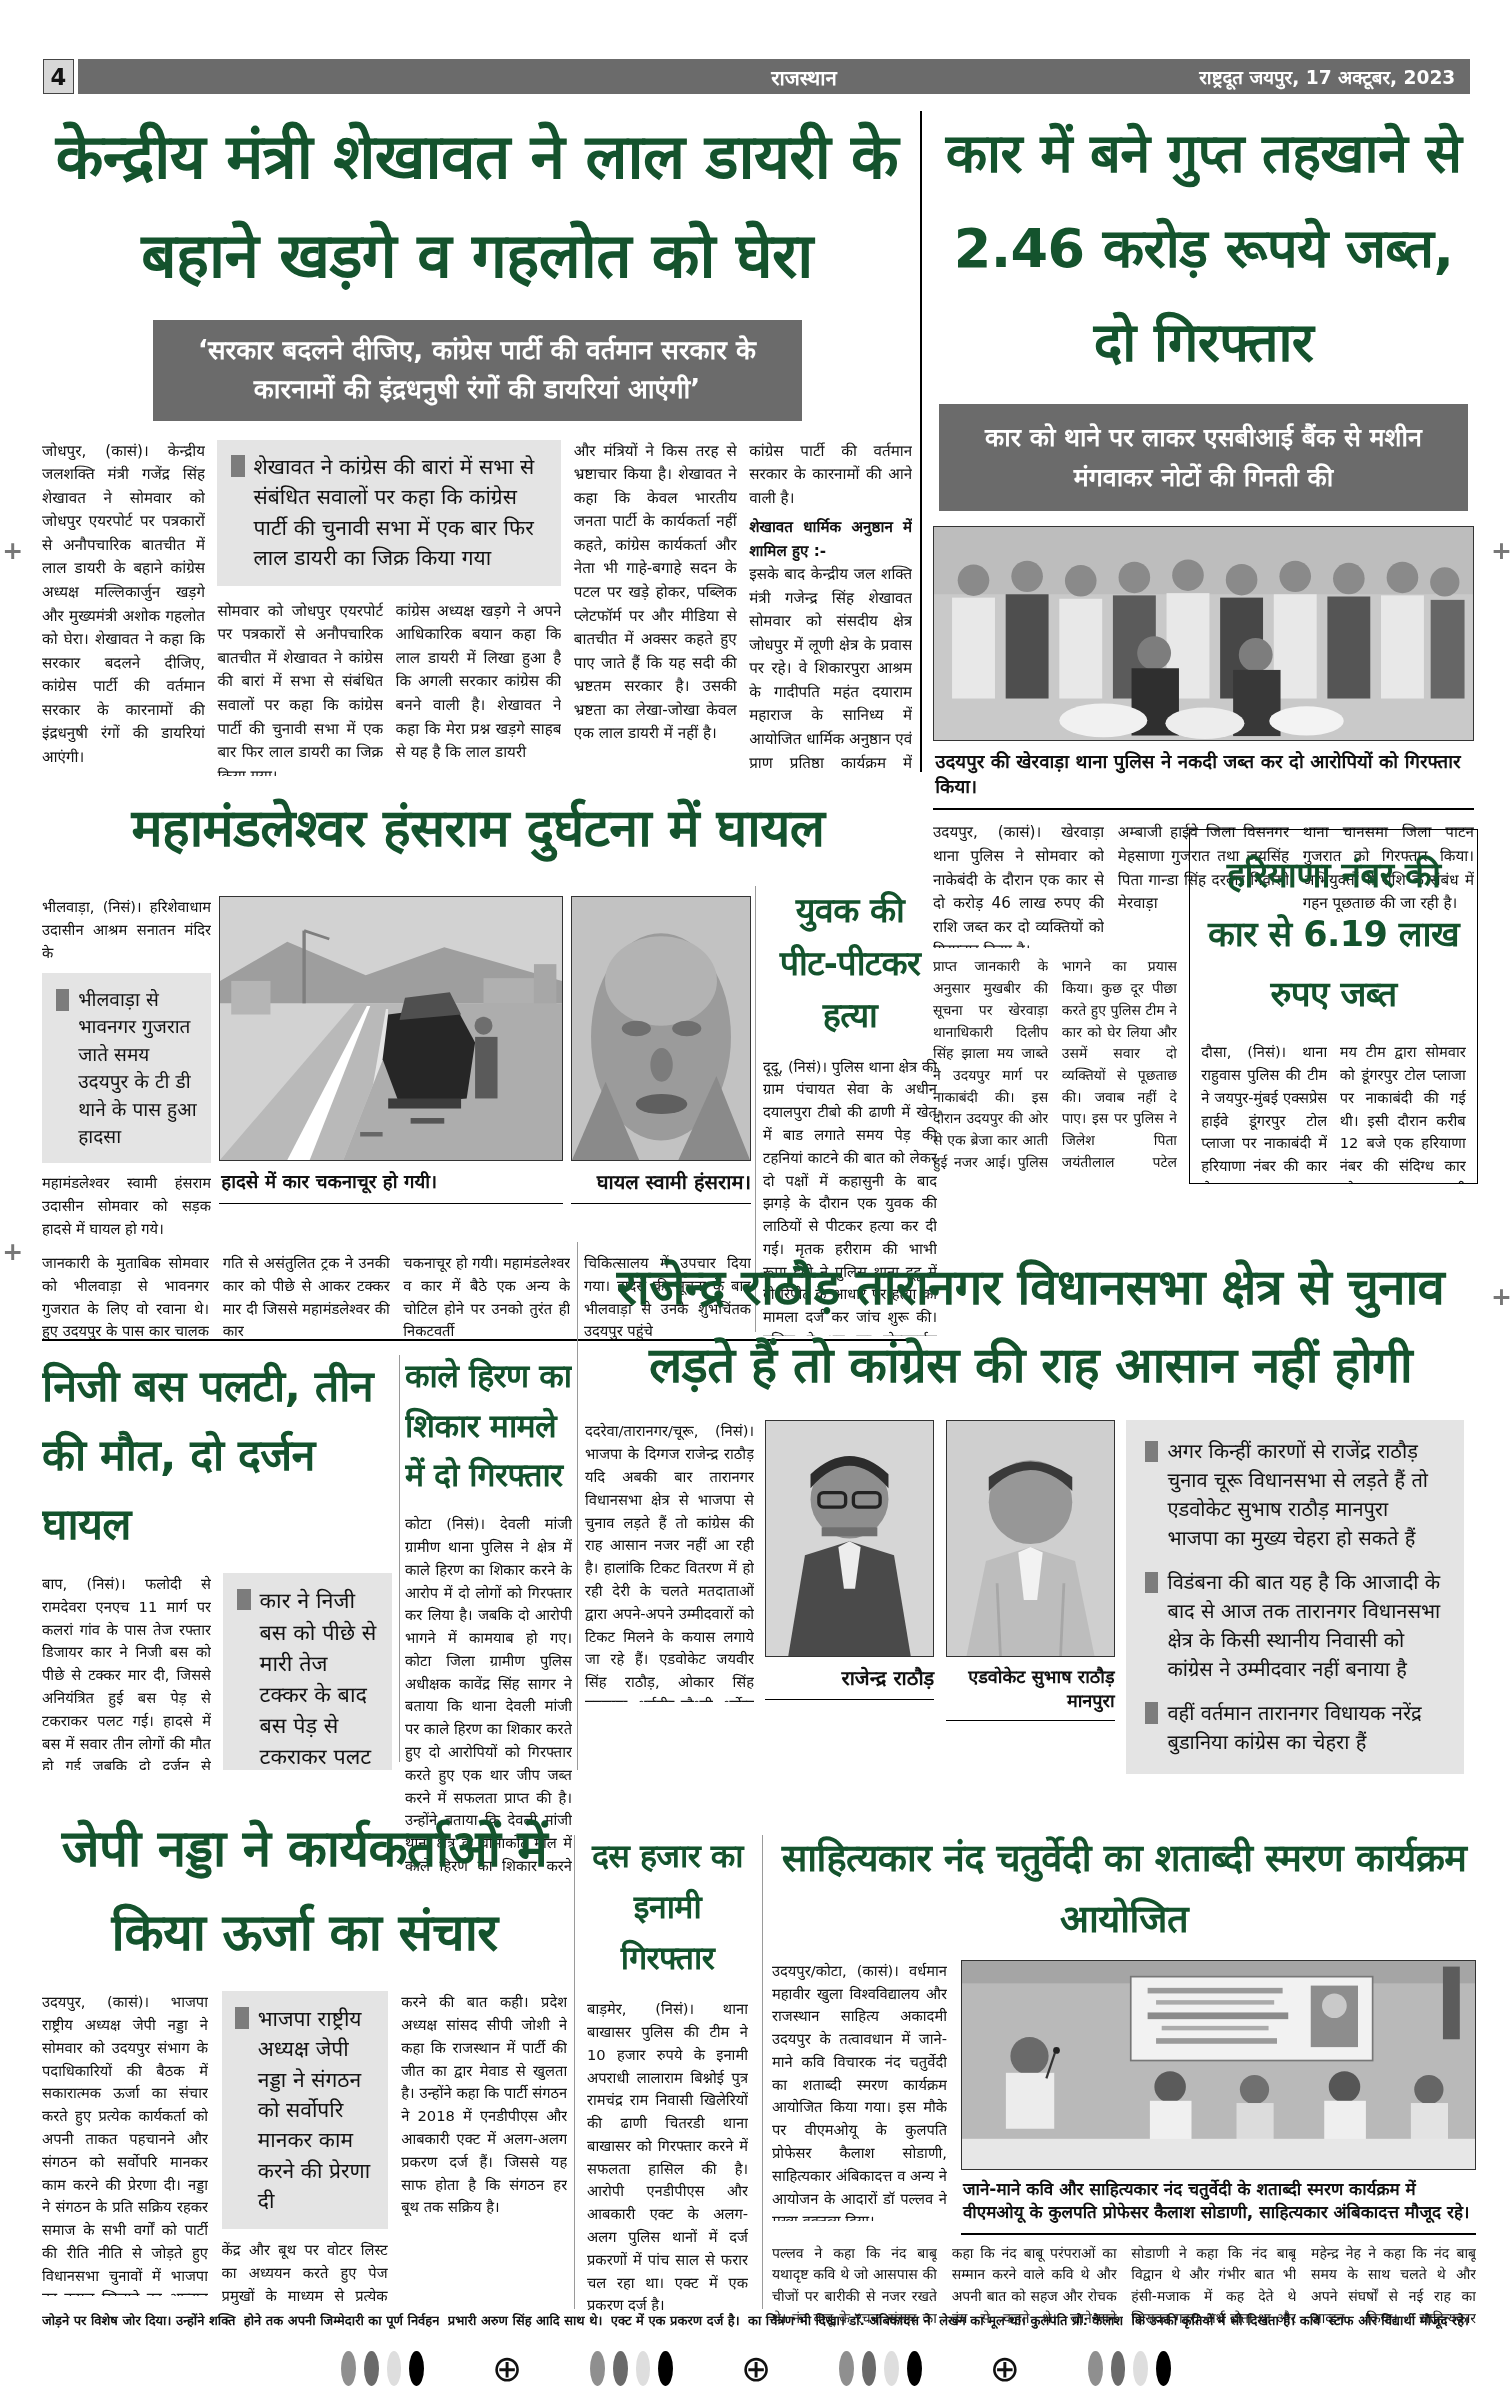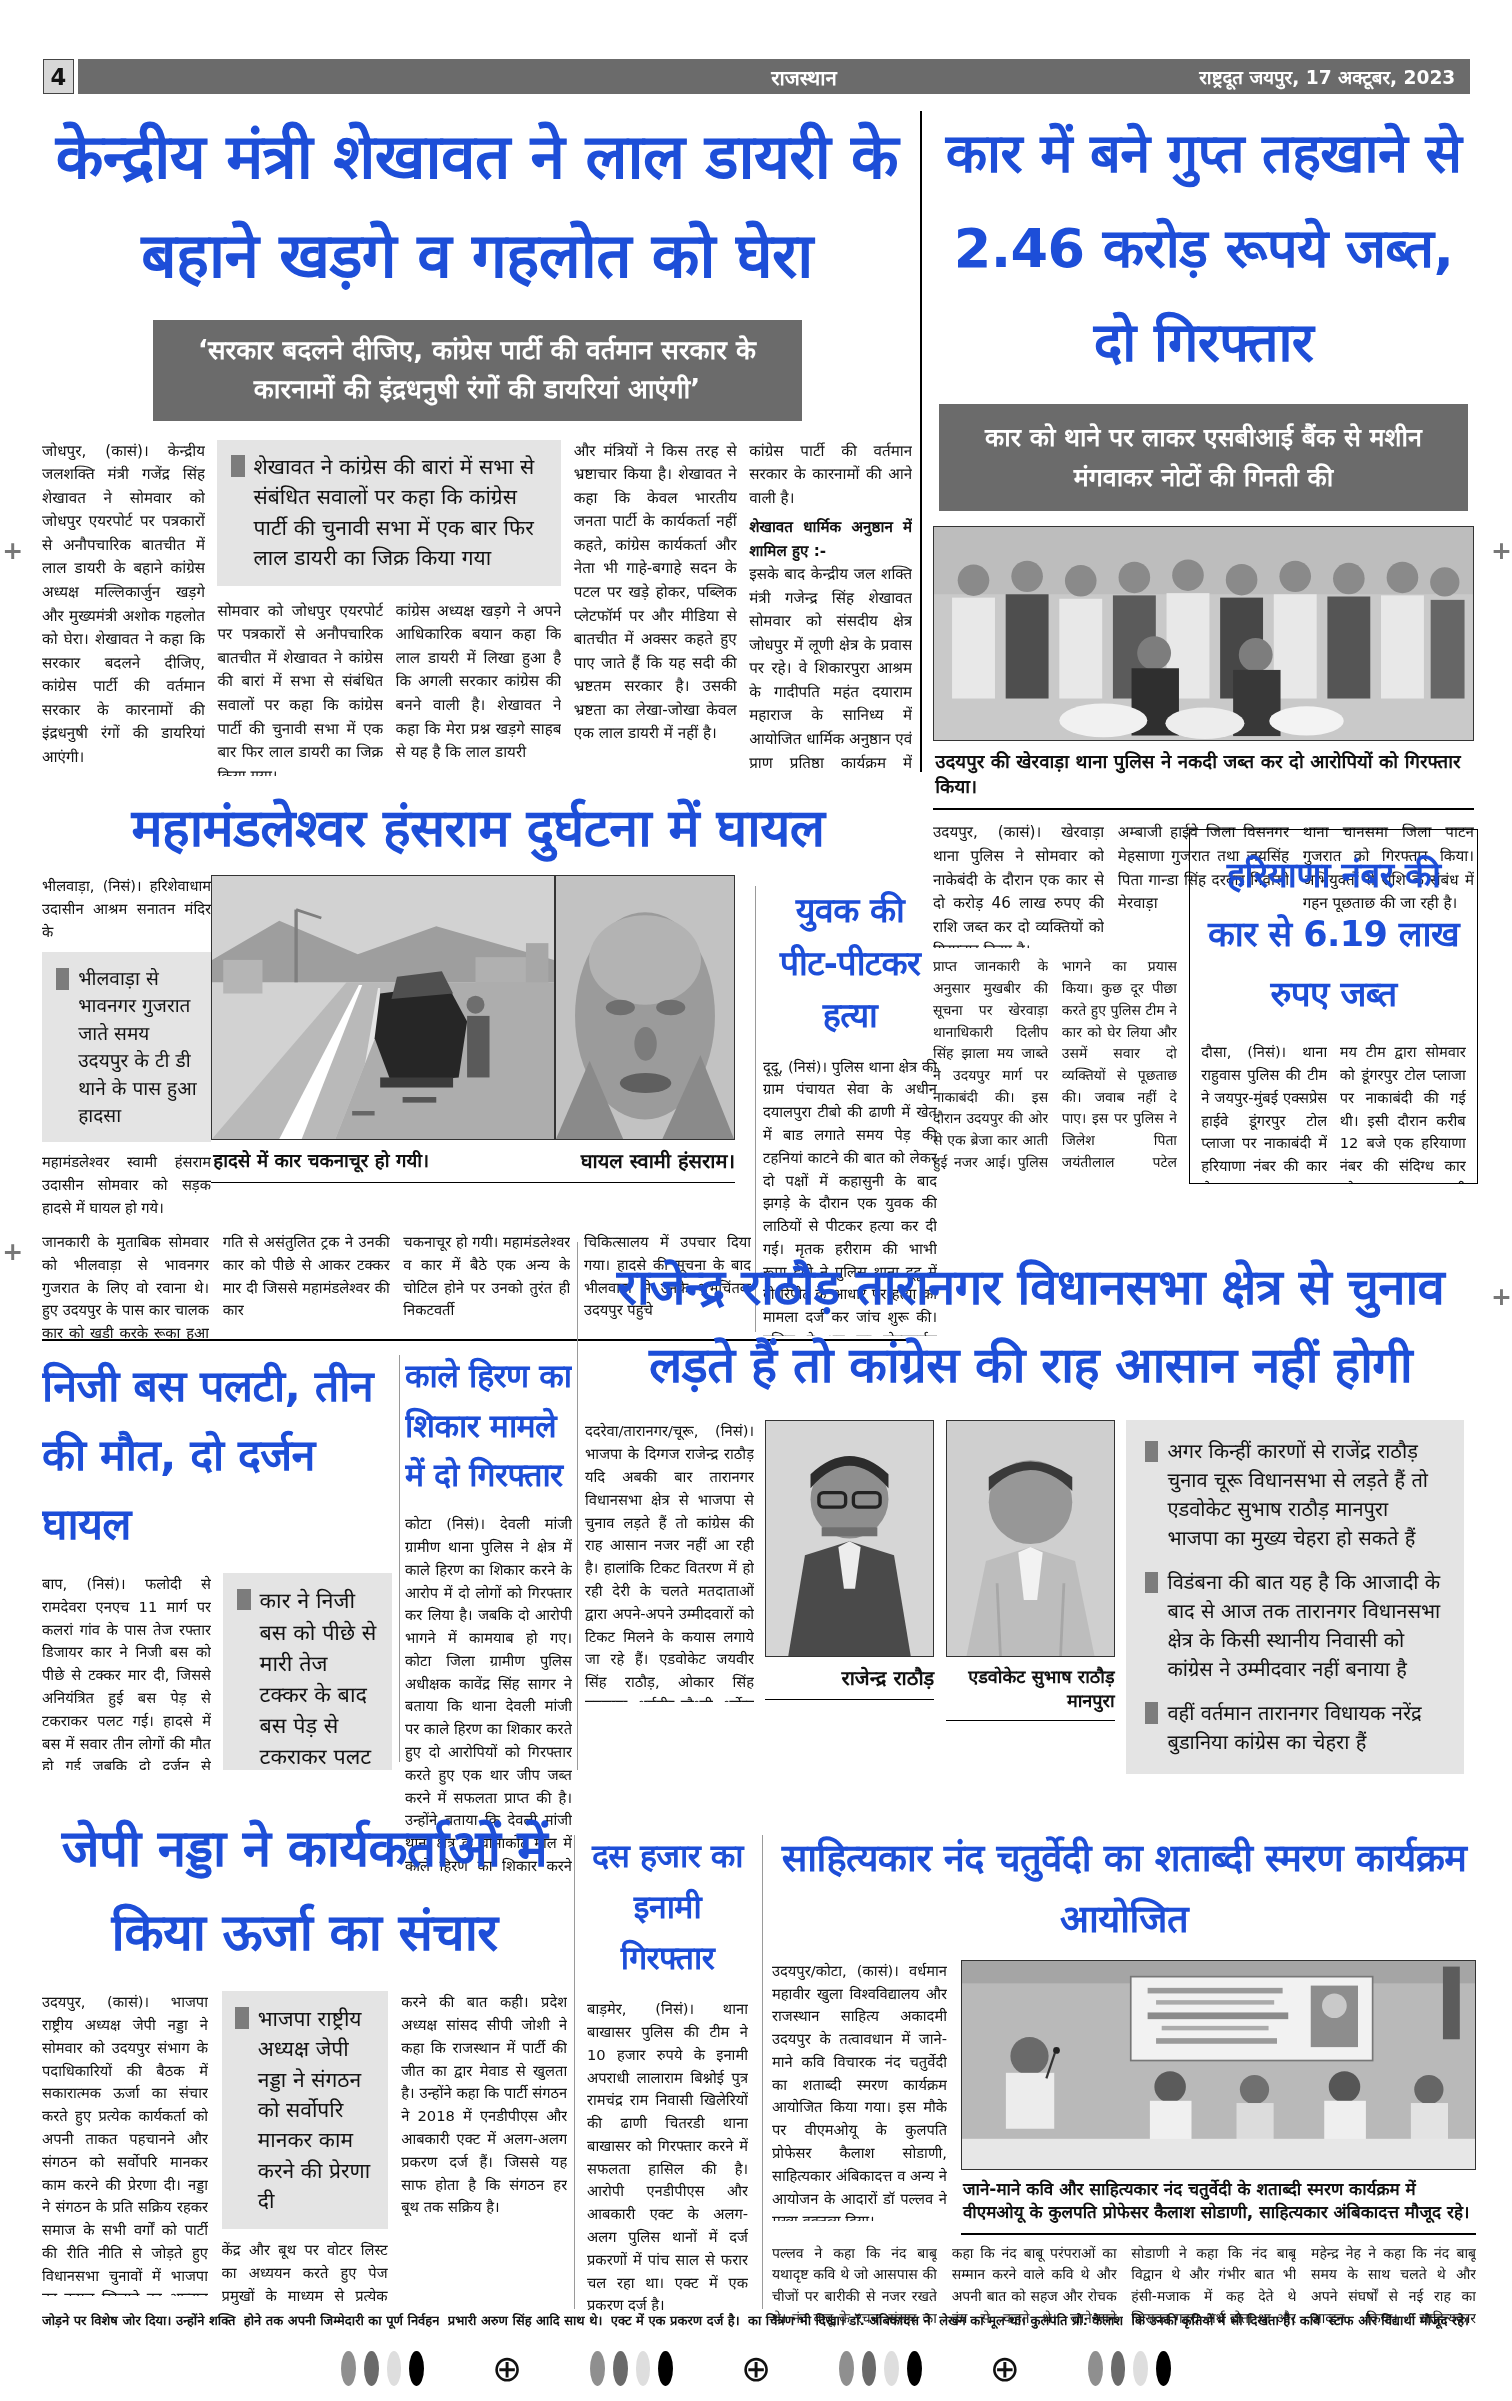--- a/index.html
+++ b/index.html
@@ -1,20 +1,20 @@
 <!DOCTYPE html>
 <html style="font-size:9px"><head>
 <meta charset="utf-8">
 <style>
   *{margin:0;padding:0;box-sizing:border-box}
   html,body{background:#e8e8e8}
   body{font-family:"DejaVu Sans","Liberation Sans",sans-serif;color:#121212}
   .page{position:relative;width:1512px;height:2401px;background:#fff;margin:0 auto;overflow:hidden}
   .abs{position:absolute}
-  .hl{font-weight:bold;color:#1d4ed8;text-align:center;letter-spacing:-0.6px}
+  .hl{font-weight:bold;color:#14532d;text-align:center;letter-spacing:-0.6px}
   .gb{background:#6b6b6b;color:#fff;font-weight:bold;text-align:center}
   .bb{background:#e4e4e4;padding:12.4px 13.6px}
   .bi{display:flex;gap:9px;font-weight:normal;line-height:1.45;margin-bottom:14.7px}
   .bi:last-child{margin-bottom:0}
   .sq{width:13.6px;height:21.5px;background:#7c7c7c;flex:none;margin-top:3.4px}
   .bt{font-size:15.2px;line-height:1.55;text-align:justify;overflow:hidden}
   .row{display:flex}
   .cap{font-weight:bold;font-size:18.6px;line-height:1.35;padding:8px 2.3px 9px;border-bottom:2.3px solid #000}
   .capc{font-weight:bold;text-align:right;font-size:20px;padding:6.8px 0 8px;border-bottom:1.7px solid #000}
   .vr{position:absolute;background:#000}
@@ -124,21 +124,21 @@
   <div class="abs" style="left:1189px;top:829px;width:289px;height:355px;border:1.7px solid #000;padding:10.2px 11.3px;overflow:hidden">
     <div class="hl" style="font-size:35px;line-height:1.7;margin-top:5.6px">हरियाणा नंबर की कार से 6.19 लाख रुपए जब्त</div>
     <div class="row" style="gap:12.4px;margin-top:17px">
       <div class="bt" style="flex:1;font-size:14.7px">दौसा, (निसं)। थाना राहुवास पुलिस की टीम ने जयपुर-मुंबई एक्सप्रेस हाईवे डूंगरपुर टोल प्लाजा पर नाकाबंदी में हरियाणा नंबर की कार से 6.19 लाख रुपए जब्त किए। एसएचओ राहुवास गोपाल शर्मा</div>
       <div class="bt" style="flex:1;font-size:14.7px">मय टीम द्वारा सोमवार को डूंगरपुर टोल प्लाजा पर नाकाबंदी की गई थी। इसी दौरान करीब 12 बजे एक हरियाणा नंबर की संदिग्ध कार को रुकवाकर तलाशी ली गई और नकदी जब्त कर ली गई।</div>
     </div>
   </div>
 
   <div class="abs" style="left:42px;top:789px;width:872px;height:551px;overflow:hidden">
     <div class="hl" style="font-size:52px;line-height:1.5;white-space:nowrap">महामंडलेश्वर हंसराम दुर्घटना में घायल</div>
-    <div class="row" style="margin-top:8px;width:709px">
+    <div class="row" style="gap:8px;margin-top:29px;width:709px">
       <div style="flex:none;width:169px">
         <div class="bt" style="font-size:14.7px">भीलवाड़ा, (निसं)। हरिशेवाधाम उदासीन आश्रम सनातन मंदिर के</div>
         <div class="bb" style="margin-top:9px">
           <div class="bi" style="font-size:19px">
               <span class="sq"></span>
               <span>भीलवाड़ा से भावनगर गुजरात जाते समय उदयपुर के टी डी थाने के पास हुआ हादसा</span>
             </div>
         </div>
         <div class="bt" style="font-size:14.7px;margin-top:9px">महामंडलेश्वर स्वामी हंसराम उदासीन सोमवार को सड़क हादसे में घायल हो गये।</div>
       </div>

